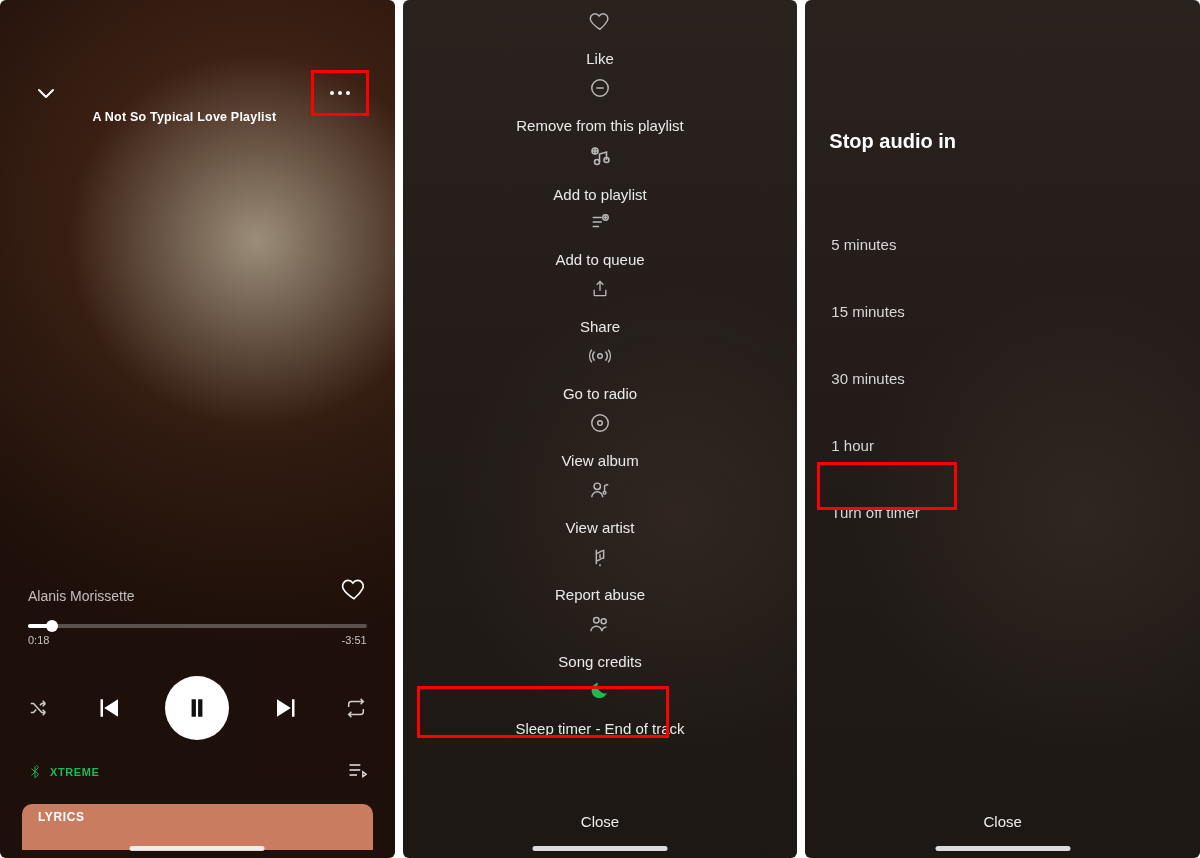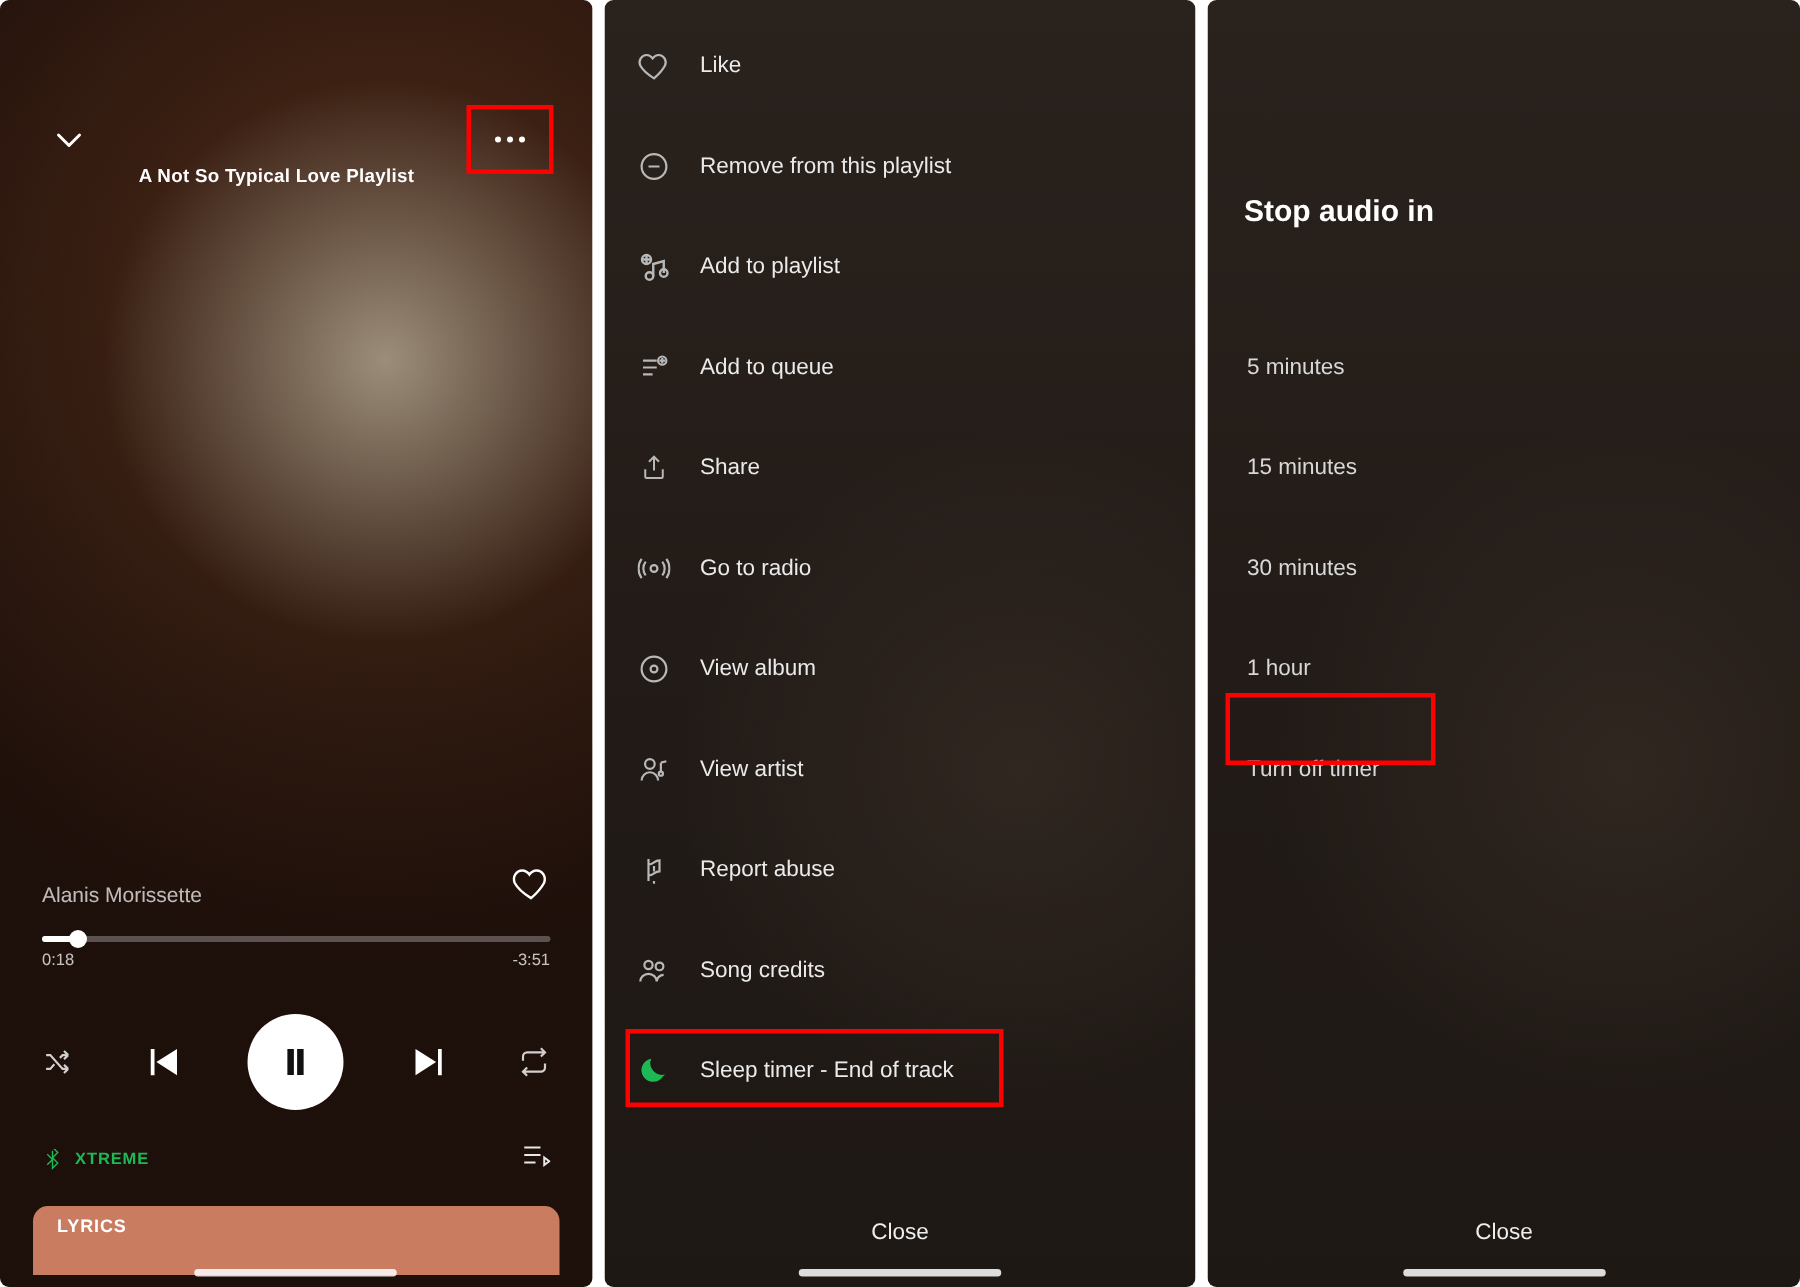--- a/index.html
+++ b/index.html
@@ -80,21 +80,21 @@
     background:
       radial-gradient(circle at 70% 60%, rgba(220,180,150,0.08), rgba(0,0,0,0) 40%),
       linear-gradient(180deg, #2a221d 0%, #221b17 50%, #1e1814 100%);
   }
   .menu-list {
     position:absolute; left:0; right:0; top:10px;
     display:flex; flex-direction:column;
   }
   .menu-item {
     display:flex; align-items:center; gap:18px;
-    height:67px; padding: 0 20px;
+    height:67px; padding: 0 20px; flex-direction: column;
   }
   .menu-icon { width:26px; display:flex; justify-content:center;}
   .menu-icon svg { stroke:#b8b8b8; fill:none; stroke-width:1.6;}
   .menu-label { font-size:15px; color:#eaeaea; }
   .sleep-row { position:relative; }
   .sleep-box {
     position:absolute; left:14px; top:6px; width:252px; height:52px;
     border:3px solid #ff0000; pointer-events:none;
   }
   .sleep-moon svg { fill:#1DB954 !important; stroke:none !important; }

